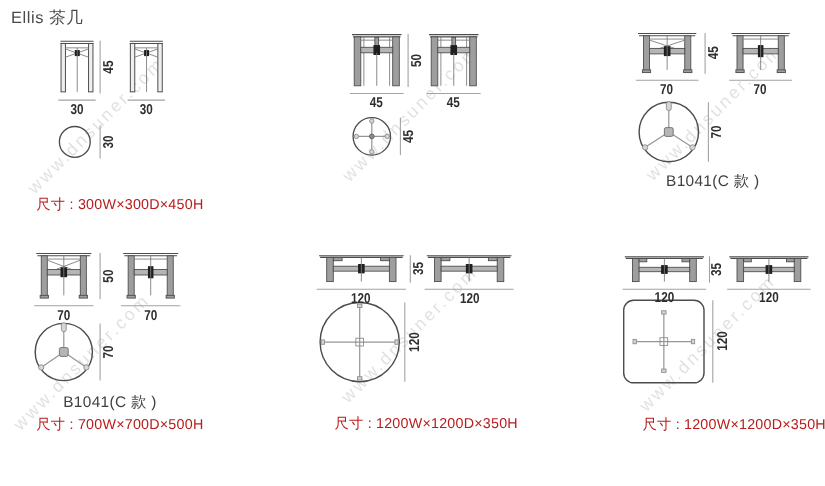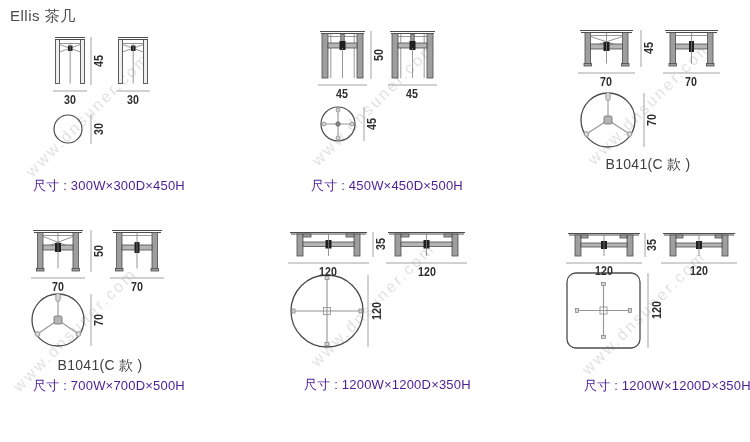--- a/index.html
+++ b/index.html
@@ -18,21 +18,21 @@
   .dim{
     position:absolute;font-size:13px;font-weight:bold;color:#2e2e2e;
     transform:translate(-50%,-50%) scaleX(.82);white-space:nowrap;
   }
   .dim.vert{transform:translate(-50%,-50%) rotate(-90deg) scaleX(.82);}
   .model-name{
     position:absolute;font-size:14px;color:#3f3f3f;transform:translateX(-50%);
     white-space:nowrap;letter-spacing:.3px;
   }
   .model-size{
-    position:absolute;font-size:13px;color:#4c1d95;white-space:nowrap;letter-spacing:.2px;
+    position:absolute;font-size:13px;color:#b91c1c;white-space:nowrap;letter-spacing:.2px;
   }
   svg{position:absolute;left:0;top:0;}
   .outline{stroke:#4c4c4c;fill:none;}
   .legfill{fill:#9e9e9e;stroke:#4c4c4c;stroke-width:.8;}
   .barfill{fill:#b5b5b5;stroke:#4c4c4c;stroke-width:.8;}
   .knot{fill:#1f1f1f;}
   .thin{stroke:#7c7c7c;stroke-width:.8;fill:none;}
   .dimline{stroke:#a3a3a3;stroke-width:1;fill:none;}
   .topline{stroke:#969696;stroke-width:1.1;fill:none;}
   .cap{fill:#d6d6d6;stroke:#8a8a8a;stroke-width:.8;}
@@ -269,21 +269,20 @@
   <span class="dim vert" style="left:380px;top:244px">35</span>
   <span class="dim vert" style="left:376px;top:311px">120</span>
 
   <span class="dim" style="left:604px;top:270px">120</span>
   <span class="dim" style="left:699px;top:270px">120</span>
   <span class="dim vert" style="left:651px;top:245px">35</span>
   <span class="dim vert" style="left:656px;top:310px">120</span>
 
   <span class="model-size" style="left:33px;top:177px">尺寸 : 300W×300D×450H</span>
 
-  <span class="model-size" style="left:311px;top:177px">尺寸 : 450W×450D×500H</span>
 
   <span class="model-name" style="left:648px;top:156px">B1041(C 款 )</span>
 
   <span class="model-name" style="left:100px;top:357px">B1041(C 款 )</span>
   <span class="model-size" style="left:33px;top:377px">尺寸 : 700W×700D×500H</span>
 
   <span class="model-size" style="left:304px;top:376px">尺寸 : 1200W×1200D×350H</span>
 
   <span class="model-size" style="left:584px;top:377px">尺寸 : 1200W×1200D×350H</span>
 

